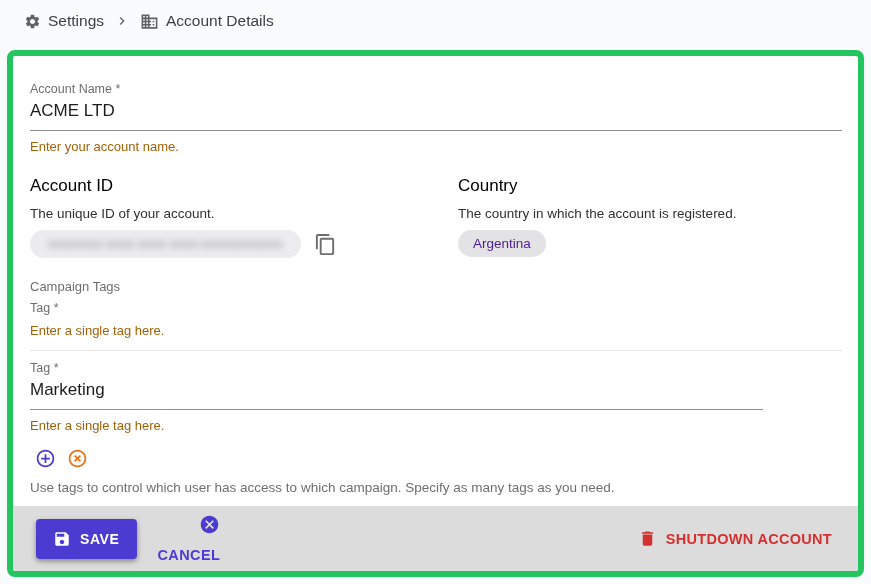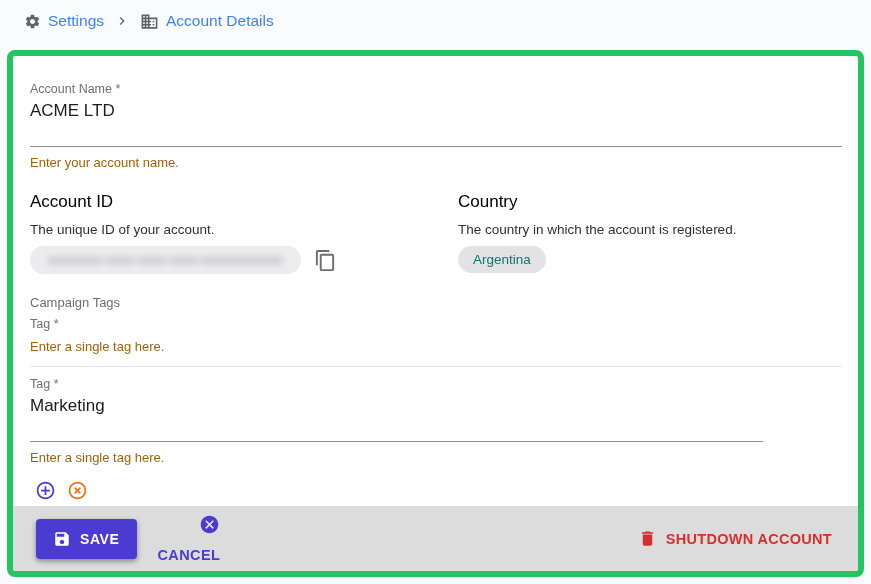--- a/index.html
+++ b/index.html
@@ -11,41 +11,41 @@
     overflow: hidden;
     position: relative;
   }
 
   
   .breadcrumb {
     display: flex; align-items: center; gap: 10px;
     padding: 8px 0 0 24px; height: 34px;
     color: #5f6368; font-size: 15.5px;
   }
-  .crumb { display: flex; align-items: center; gap: 7px; color: #3b82f6; cursor: pointer; }
+  .crumb { display: flex; align-items: center; gap: 7px; color: #404040; cursor: pointer; }
   .crumb svg { flex: 0 0 auto; }
   .sep-icon { display: flex; align-items: center; }
 
   
   .card {
     position: absolute; left: 7px; right: 7px; top: 50px; bottom: 7px;
     background: #ffffff;
     border: 6px solid #22c55e;
     border-radius: 8px;
     display: flex; flex-direction: column;
     overflow: hidden;
     box-shadow: 0 1px 2px rgba(0,0,0,0.03);
   }
   .card-body { flex: 1; padding: 26px 16px 0 17px; overflow: hidden; }
 
   
   .field-label { font-size: 12.5px; color: #6f6f6f; }
   .field-value {
     font-size: 17px; color: #1d1d1d;
-    padding: 5px 0 25px;
+    padding: 5px 0 9px;
     border-bottom: 1px solid #8f8f8f;
     cursor: text;
   }
   .field-hint { font-size: 13px; color: #a16207; padding-top: 8px; }
 
   
   .row { display: grid; grid-template-columns: 428px 1fr; margin-top: 22px; }
   .section-title { margin: 0; font-size: 17px; font-weight: 400; color: #000000; }
   .section-desc { margin: 10px 0 0; font-size: 13.5px; color: #303030; }
   .id-row { display: flex; align-items: center; gap: 13px; margin-top: 9px; }
@@ -58,21 +58,21 @@
   .pill span {
     filter: blur(3px);
     color: #8d8d92; font-size: 12.5px; letter-spacing: 0.5px;
     white-space: nowrap;
   }
   .copy-btn { background: none; border: none; padding: 0; cursor: pointer; color: #6e6e6e; display: flex; }
   .chip {
     display: inline-block; margin-top: 9px;
     padding: 6px 15px;
     background: #e3e3e5; border-radius: 16px;
-    font-size: 13.5px; color: #0f766e;
+    font-size: 13.5px; color: #4c1d95;
     cursor: pointer;
   }
 
   
   .tags-section-label { margin-top: 21px; font-size: 13px; color: #6f6f6f; }
   .tag-group { width: 733px; margin-top: 7px; }
   .divider { height: 1px; background: #e7e7e7; margin: 12px 0 10px; }
   .tag-icons { display: flex; gap: 11px; margin: 15px 0 0 5px; }
   .icon-btn { width: 21px; height: 21px; background: none; border: none; padding: 0; cursor: pointer; display: flex; }
   .help-text { margin-top: 11px; font-size: 13.5px; color: #6f6f6f; }

